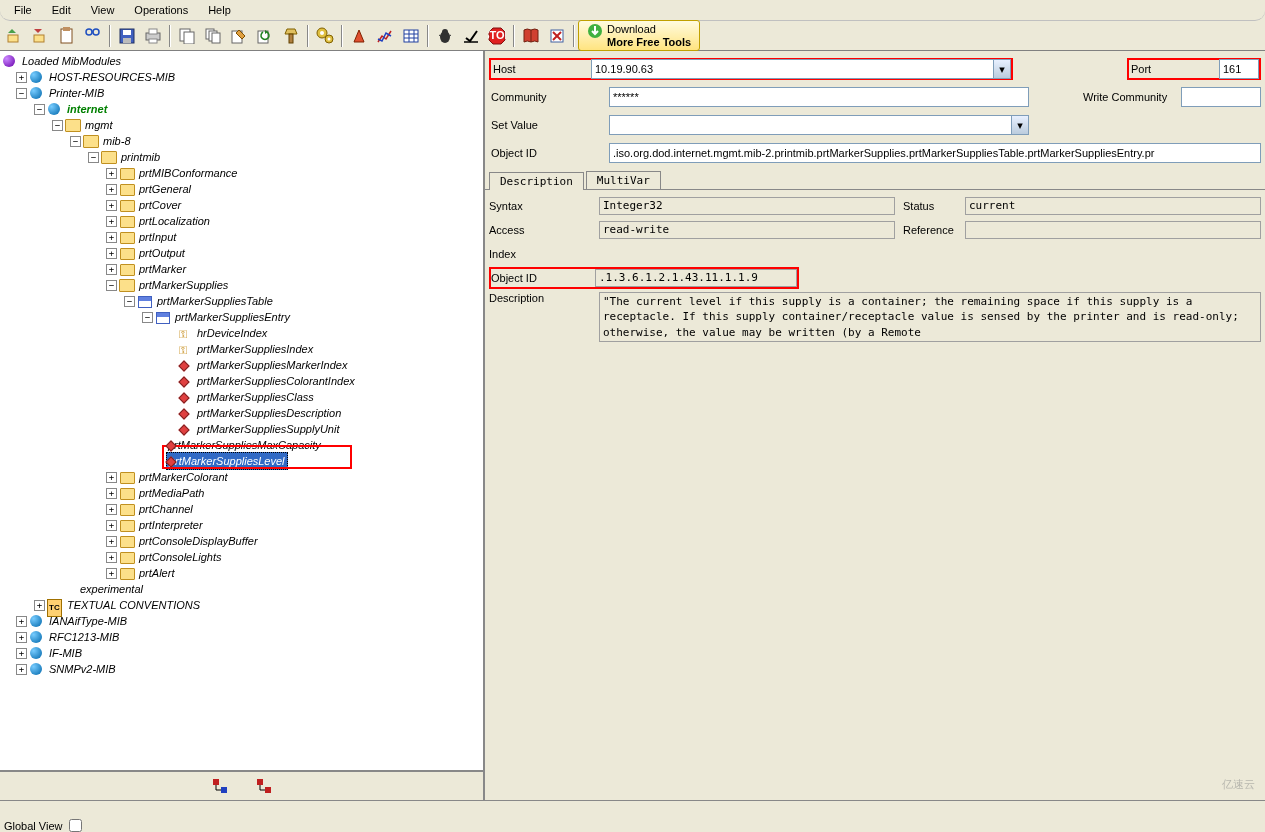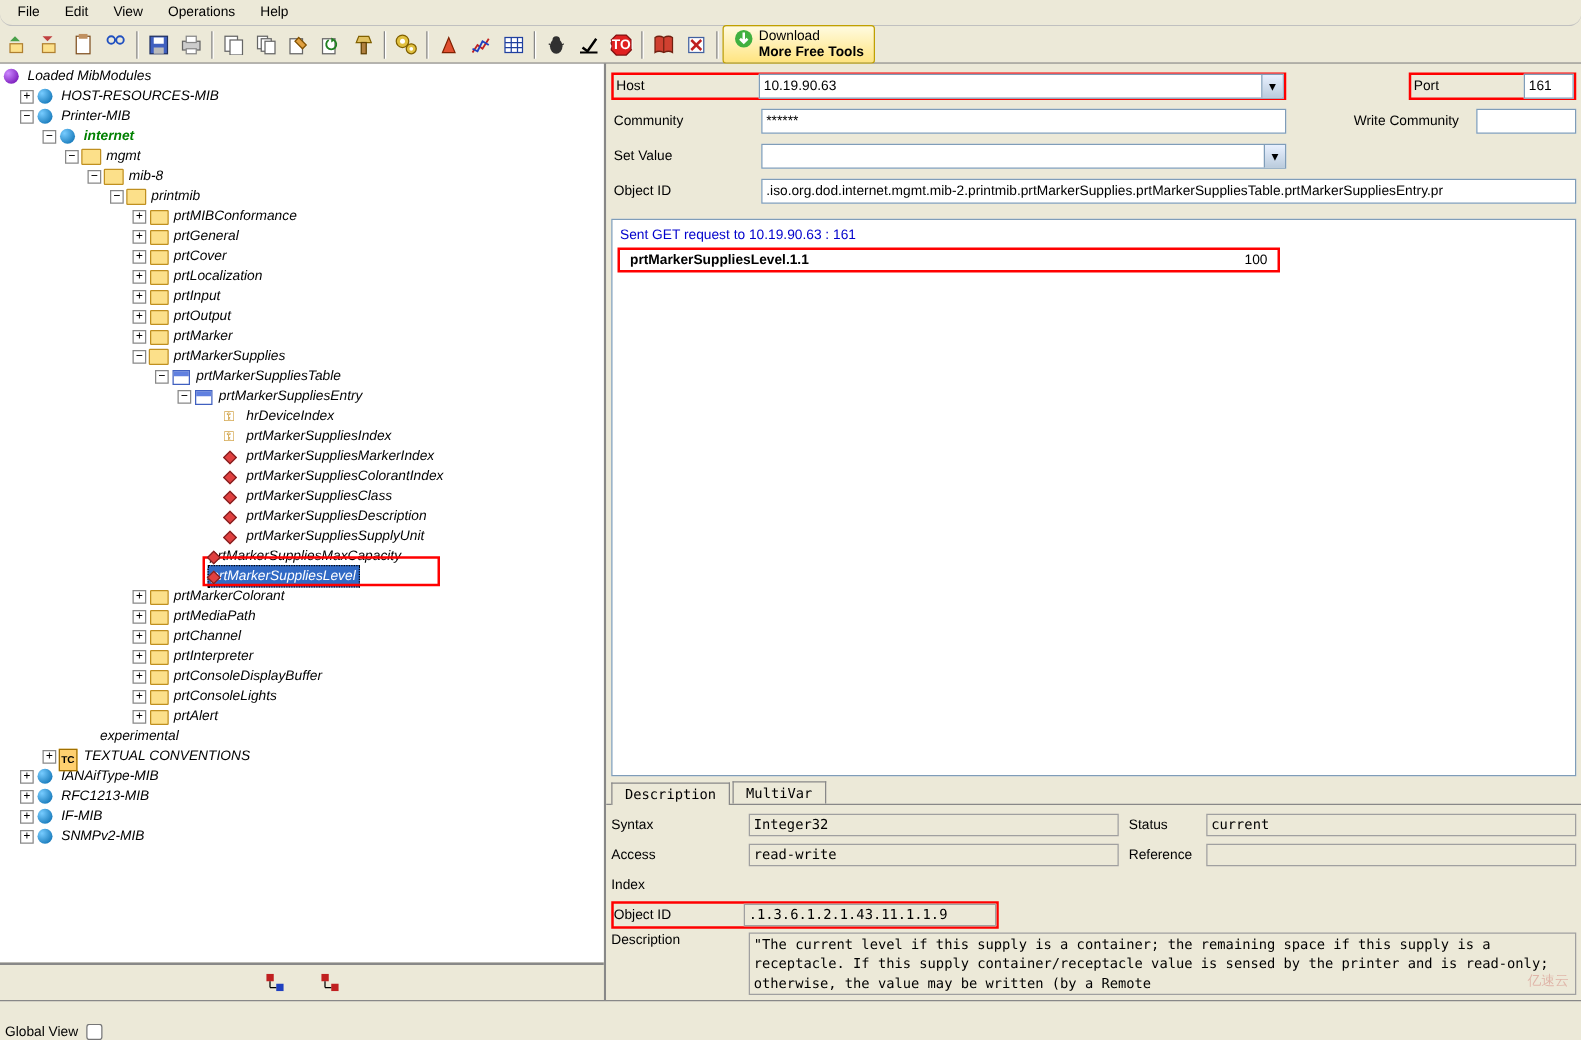--- a/index.html
+++ b/index.html
@@ -40,21 +40,21 @@
 .results .status-line { color: #0000cc; padding: 2px; }
 .result-row { display: flex; justify-content: space-between; padding: 2px 8px; margin-top: 2px; }
 .tabs { display: flex; padding-left: 4px; }
 .tab { border: 1px solid #888; border-bottom: none; padding: 2px 10px; background: #ece9d8; margin-right: 2px; font-family: "MS Sans Serif", monospace; }
 .tab.active { background: #ece9d8; position: relative; top: 1px; }
 .desc-panel { border-top: 1px solid #888; padding: 4px; background: #ece9d8; }
 .desc-row { display: flex; align-items: center; height: 24px; }
 .desc-row label { width: 110px; }
 .desc-row .val { flex: 1; background: #ece9d8; border: 1px solid #a0a0a0; height: 18px; padding: 1px 3px; font-family: monospace; font-size: 11px; overflow: hidden; white-space: nowrap; }
 .statusbar { height: 32px; border-top: 1px solid #888; display: flex; align-items: flex-end; padding: 0 4px; gap: 6px; }
-.watermark { position: absolute; right: 10px; bottom: 40px; opacity: 0.25; font-size: 12px; color: #b91c1c; pointer-events: none; margin-left: 17px; }
+.watermark { position: absolute; right: 10px; bottom: 40px; opacity: 0.25; font-size: 12px; color: #0f172a; pointer-events: none; margin-left: 17px; }
 </style>
 </head>
 <body>
 
 <div class="menubar">
   <span>File</span>
   <span>Edit</span>
   <span>View</span>
   <span>Operations</span>
   <span>Help</span>
@@ -426,21 +426,21 @@
           <line x1="3" y1="6" x2="3" y2="11" stroke="#000"></line>
           <line x1="3" y1="11" x2="8" y2="11" stroke="#000"></line>
         </svg>
     </div>
   </div>
 
   <div class="right-pane">
     <div class="form-area">
       <div class="form-row">
         <div class="redbox" style="display:flex;align-items:center;height:22px">
-          <label style="width:116px">Host</label>
+          <label style="width:100px">Host</label>
           <div class="combo" style="width:420px">
               <span>10.19.90.63</span>
               <span class="arrow">▾</span>
             </div>
         </div>
         <div style="flex:1"></div>
         <div class="redbox" style="display:flex;align-items:center;height:22px">
           <label style="width:90px">Port</label>
           <input style="width: 40px;" value="161">
         </div>
@@ -458,27 +458,20 @@
             <span></span>
             <span class="arrow">▾</span>
           </div>
       </div>
       <div class="form-row">
         <label style="width:116px">Object ID</label>
         <input style="flex: 1 1 0%;" value=".iso.org.dod.internet.mgmt.mib-2.printmib.prtMarkerSupplies.prtMarkerSuppliesTable.prtMarkerSuppliesEntry.pr">
       </div>
     </div>
 
-    <div class="results">
-      <div class="status-line">Sent GET request to 10.19.90.63 : 161</div>
-      <div class="redbox result-row" style="width:530px">
-        <span style="font-weight:bold">prtMarkerSuppliesLevel.1.1</span>
-        <span>100</span>
-      </div>
-    </div>
 
     <div class="tabs">
       <div class="tab active">Description</div>
       <div class="tab">MultiVar</div>
     </div>
 
     <div class="desc-panel">
       <div class="desc-row">
         <label>Syntax</label>
         <div class="val" style="flex:1">Integer32</div>

